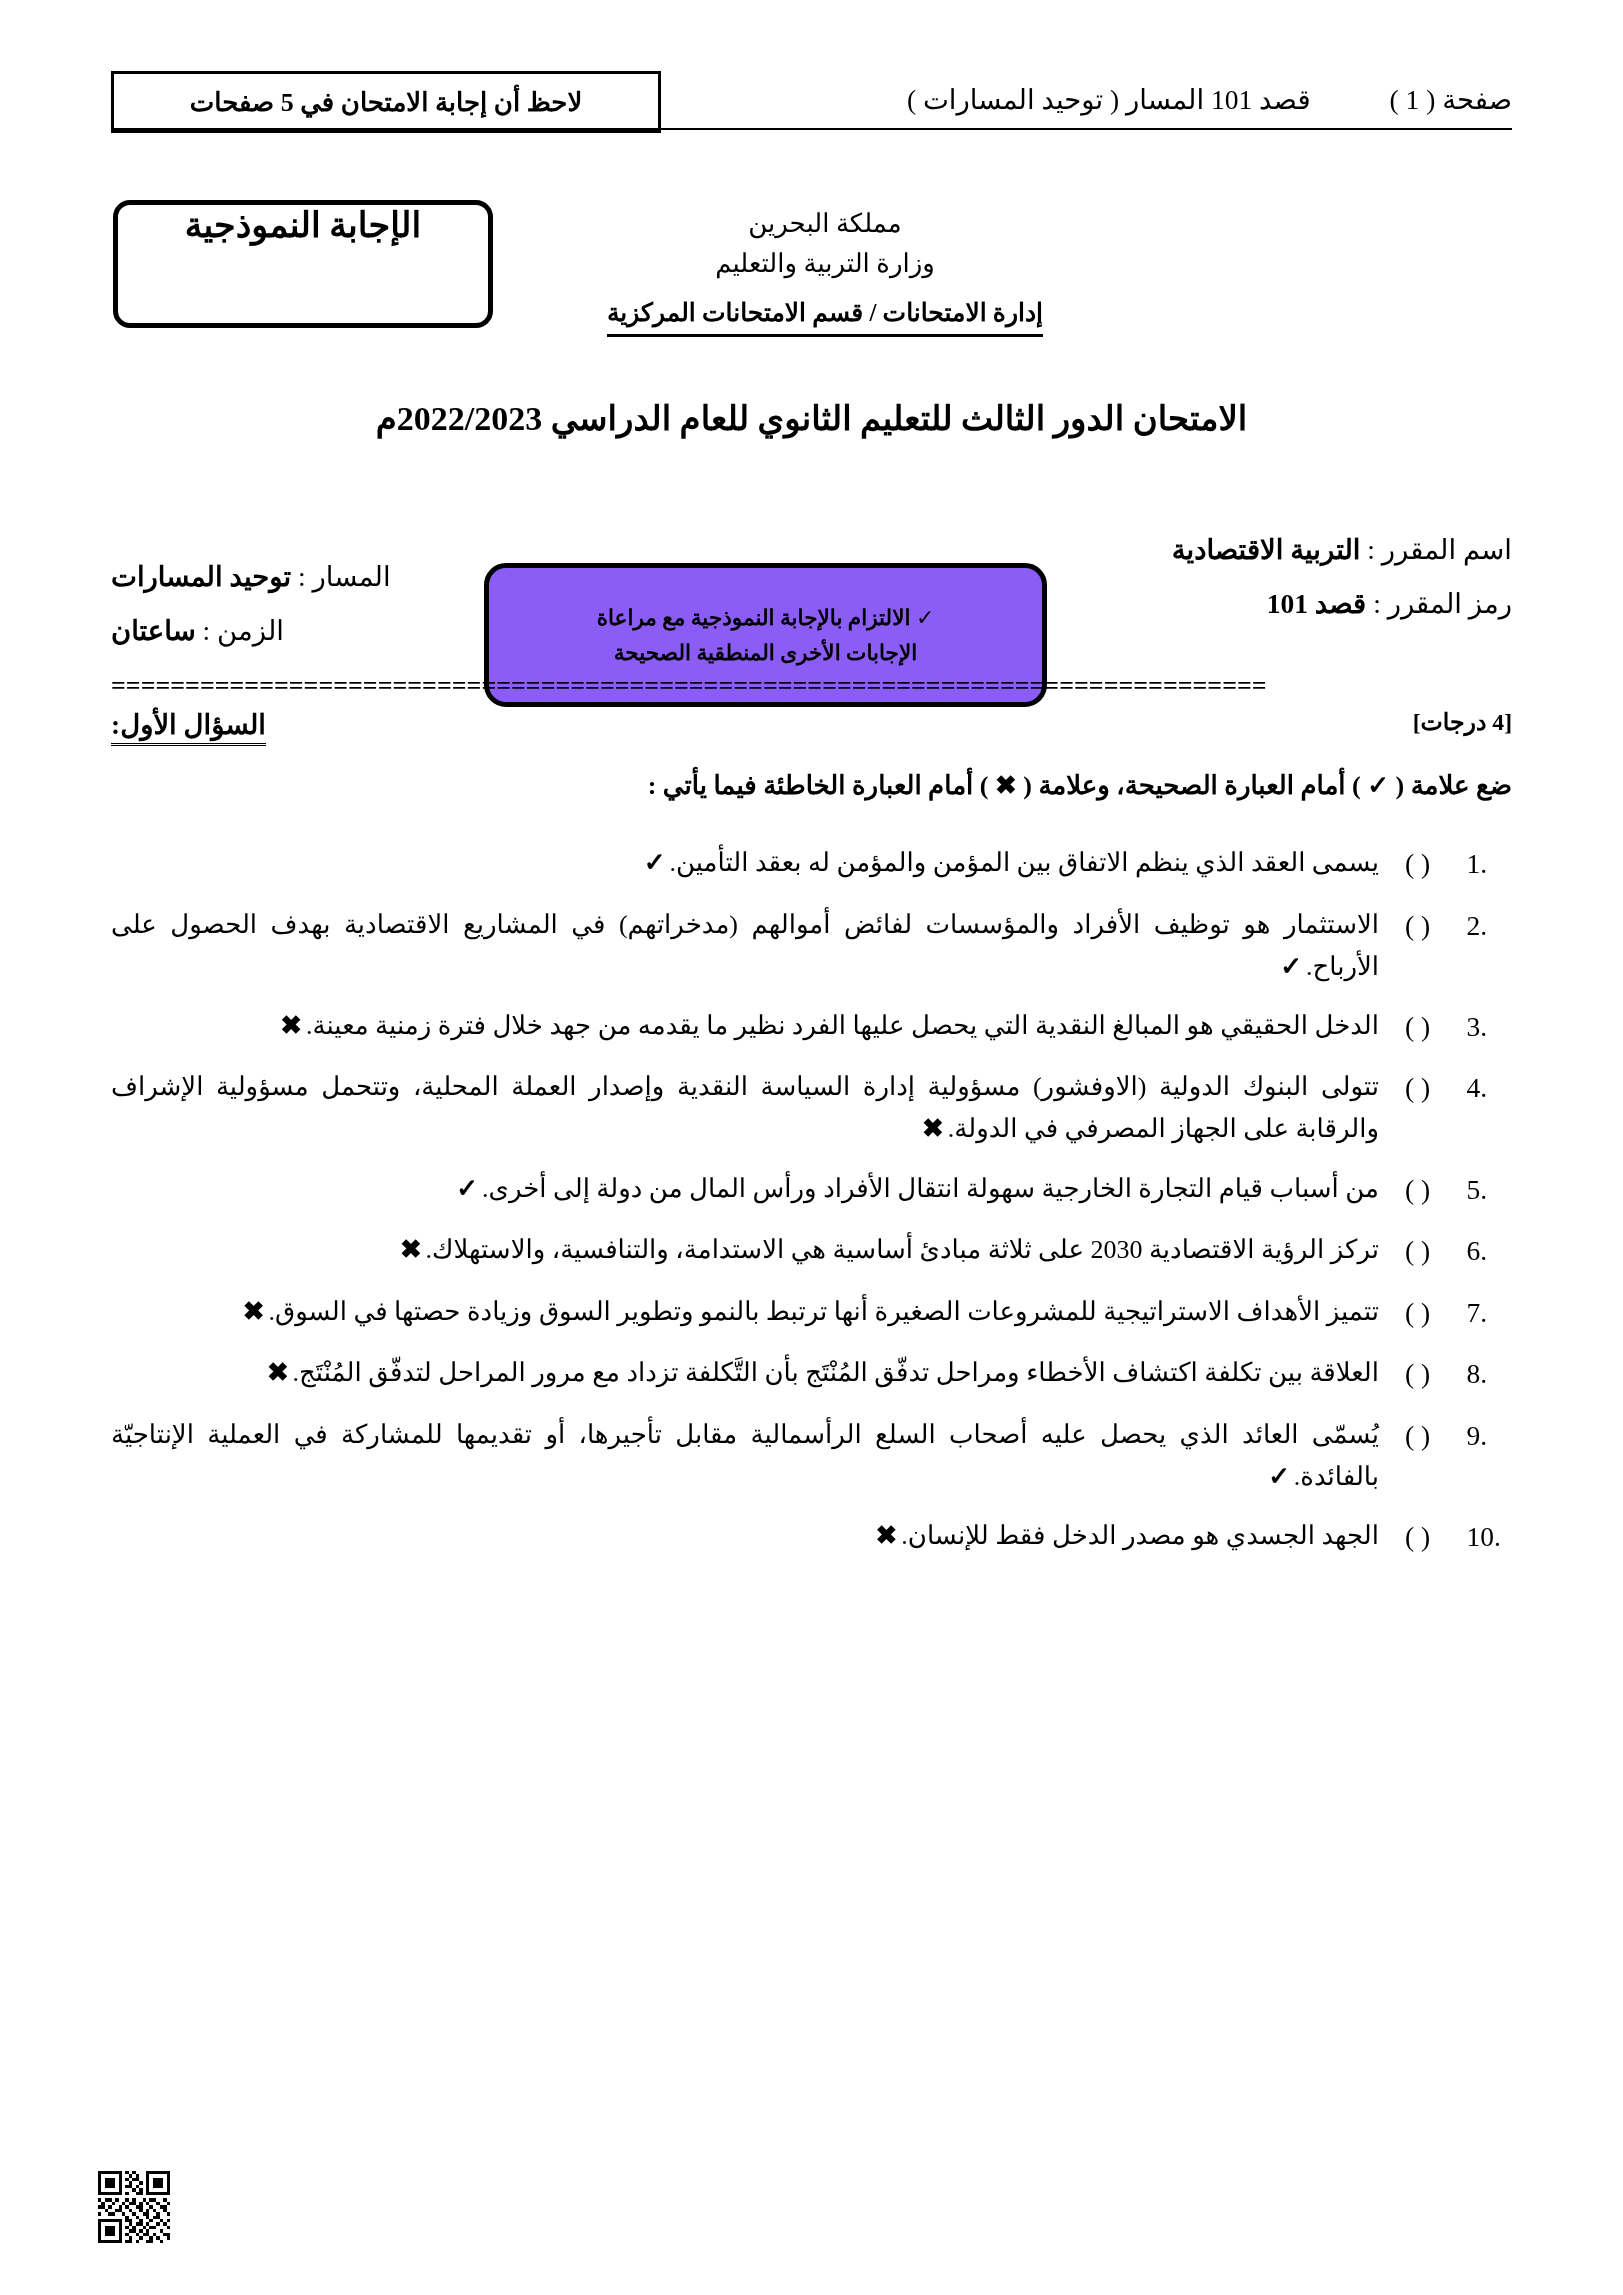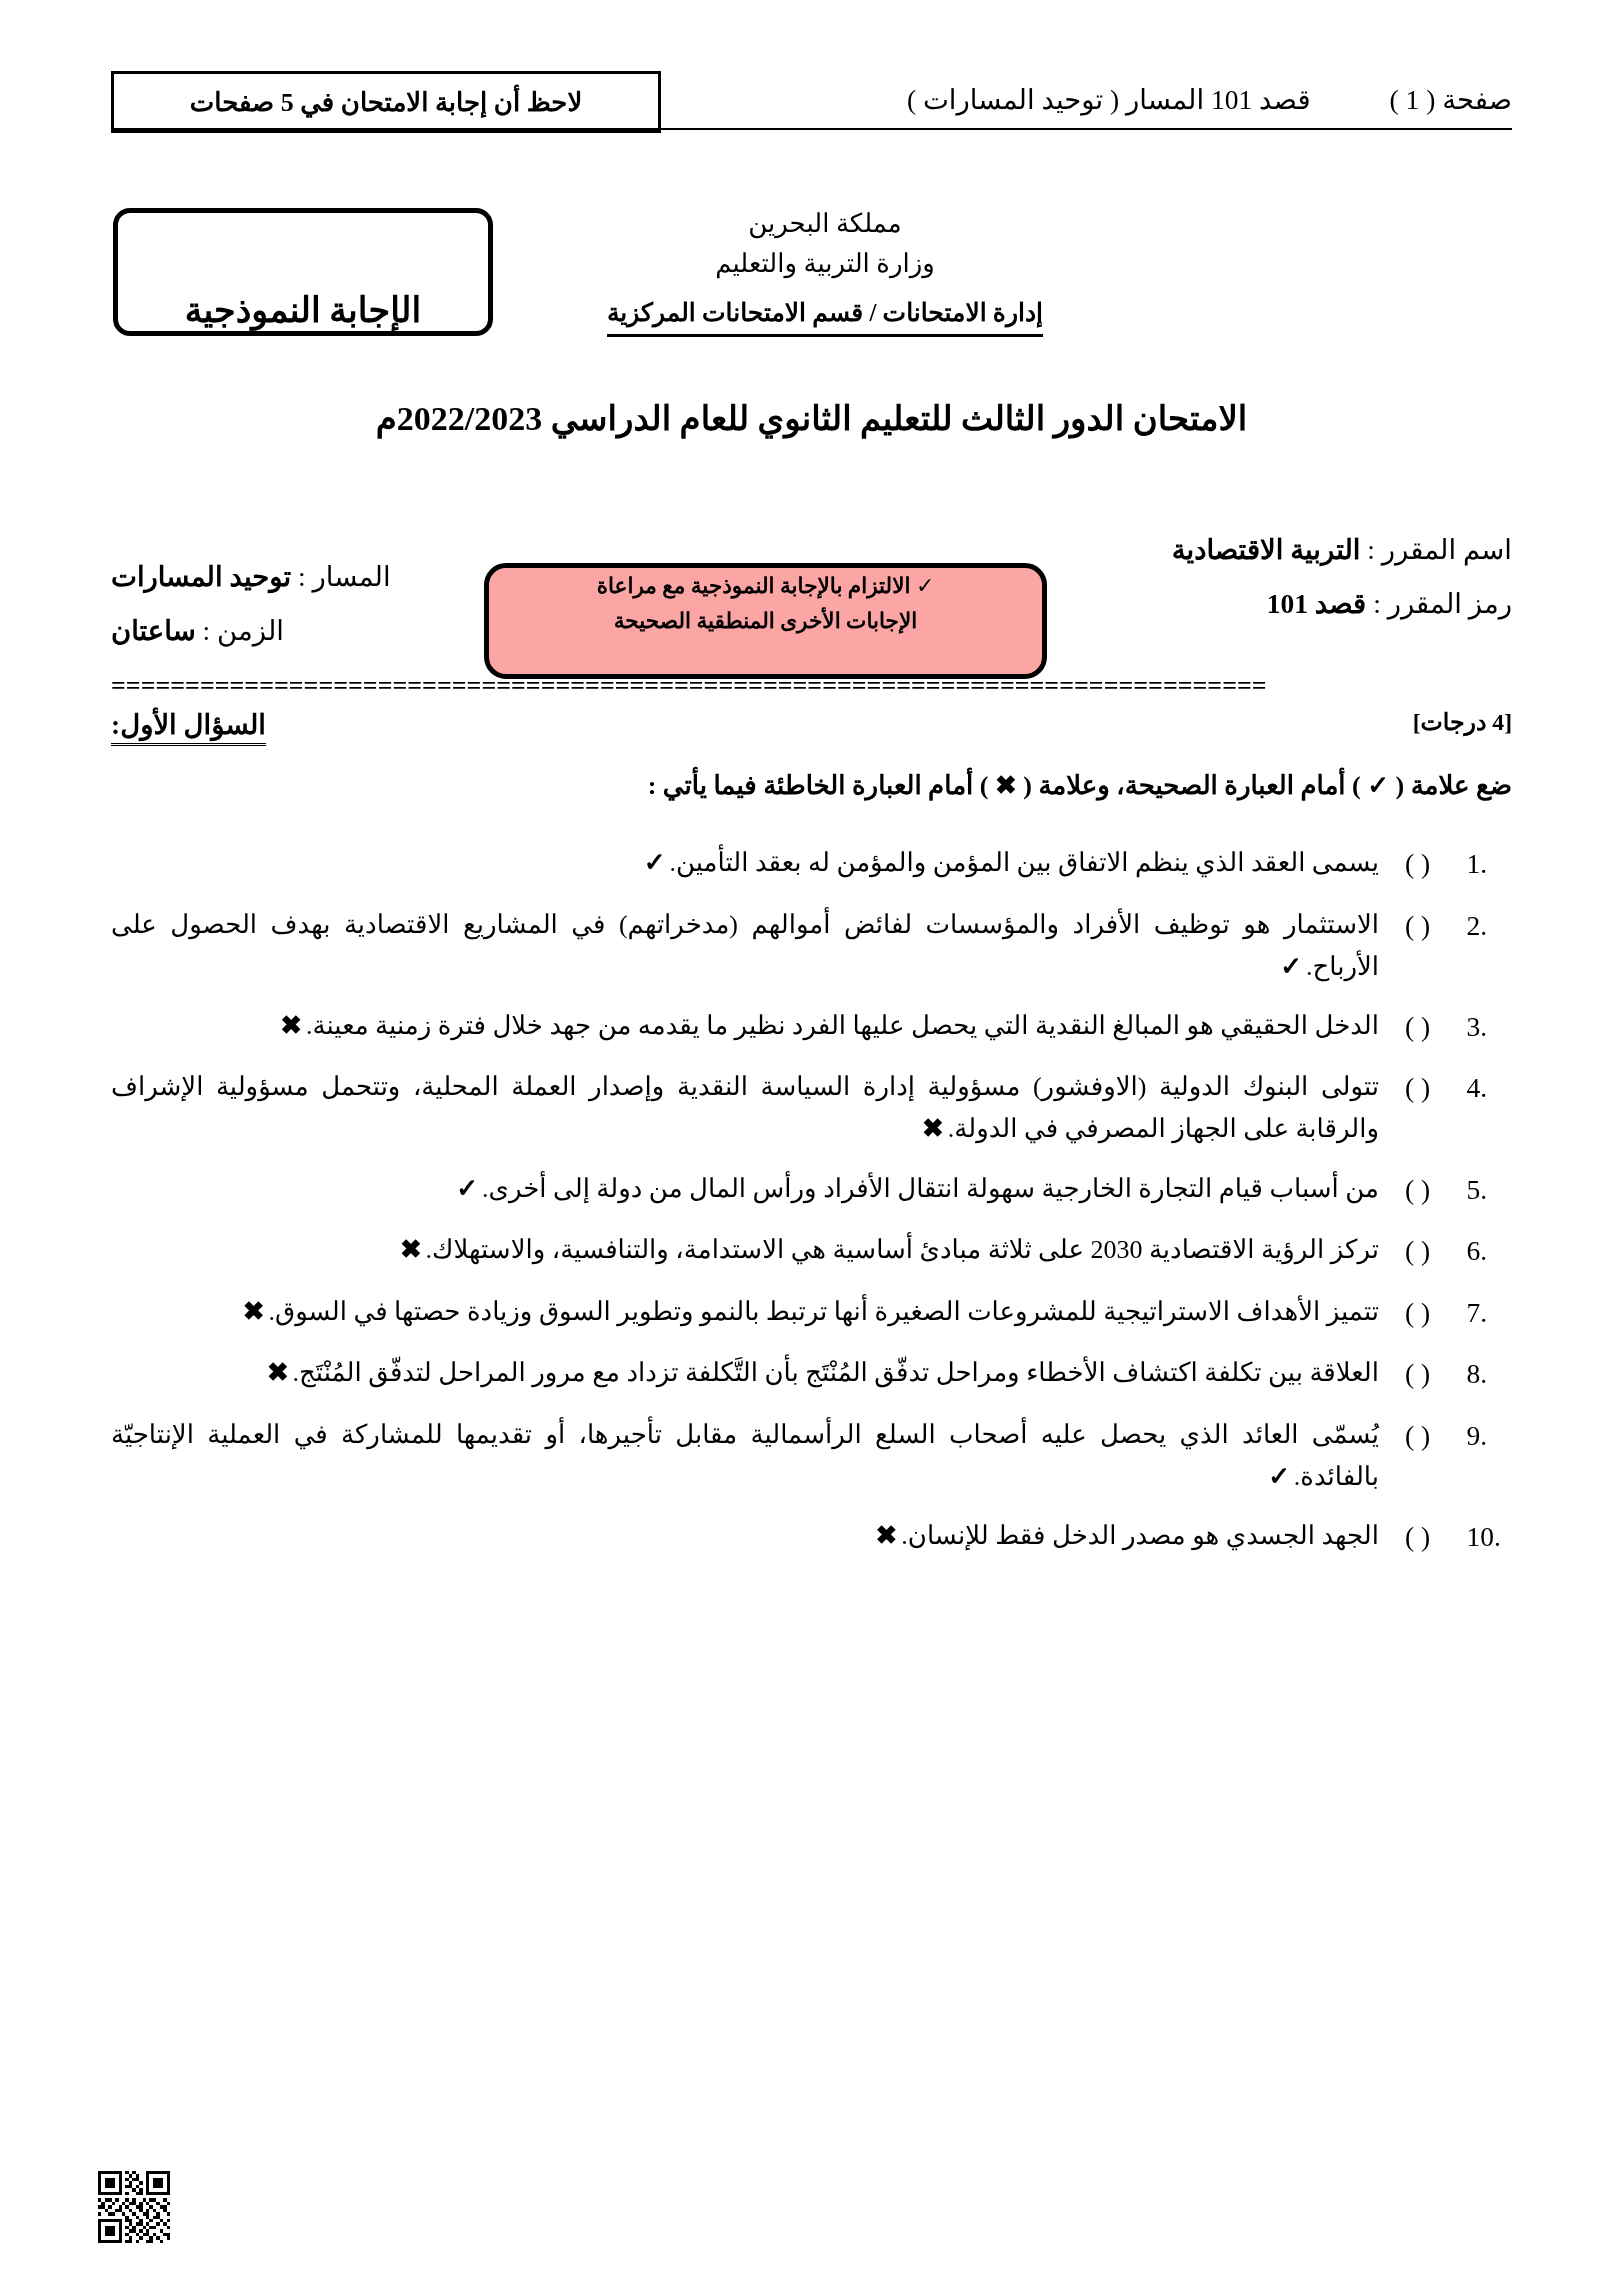--- a/index.html
+++ b/index.html
@@ -88,29 +88,29 @@
     font-weight: bold;
     font-size: 25px;
     border-bottom: 3.3px solid #000;
     display: inline-block;
     padding-bottom: 1.3px;
     margin-top: 9.2px;
   }
 
   .model-answer-box {
     position: absolute;
-    top: 208px;
+    top: 200px;
     left: 113px;
     width: 380px;
     height: 128px;
     border: 5.9px solid #000;
     border-radius: 17px;
     box-sizing: border-box;
     display: flex;
-    align-items: flex-end;
+    align-items: flex-start;
     justify-content: center;
   }
   .model-answer-box span {
     font-size: 35px;
     font-weight: bold;
     letter-spacing: 0.7px;
   }
 
   
   .exam-title {
@@ -147,28 +147,28 @@
     line-height: 1.95;
     white-space: nowrap;
   }
   .info-row b { font-weight: bold; }
 
   .guideline-box {
     position: absolute;
     top: 563px;
     left: 484px;
     width: 563px;
-    height: 116px;
+    height: 144px;
     border: 5.9px solid #000;
     border-radius: 22px;
     box-sizing: border-box;
     display: flex;
-    align-items: flex-start;
+    align-items: center;
     justify-content: center;
-    background: #fca5a5;
+    background: #8b5cf6;
   }
   .guideline-inner {
     direction: rtl;
     text-align: center;
     font-size: 21.6px;
     font-weight: bold;
     line-height: 1.6;
     padding: 0 14.4px;
   }
   .guideline-check {

